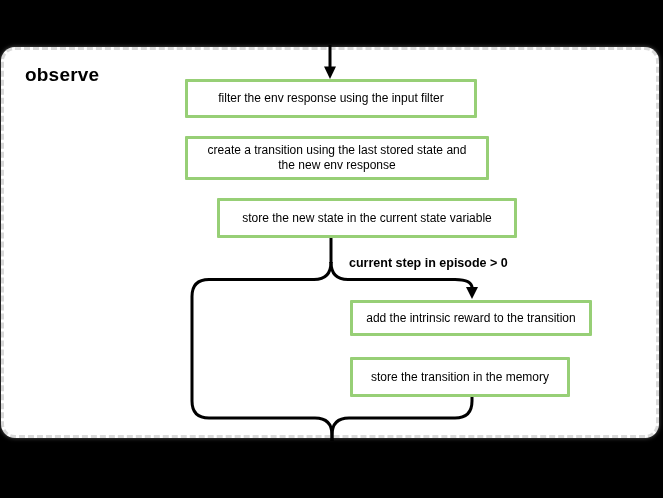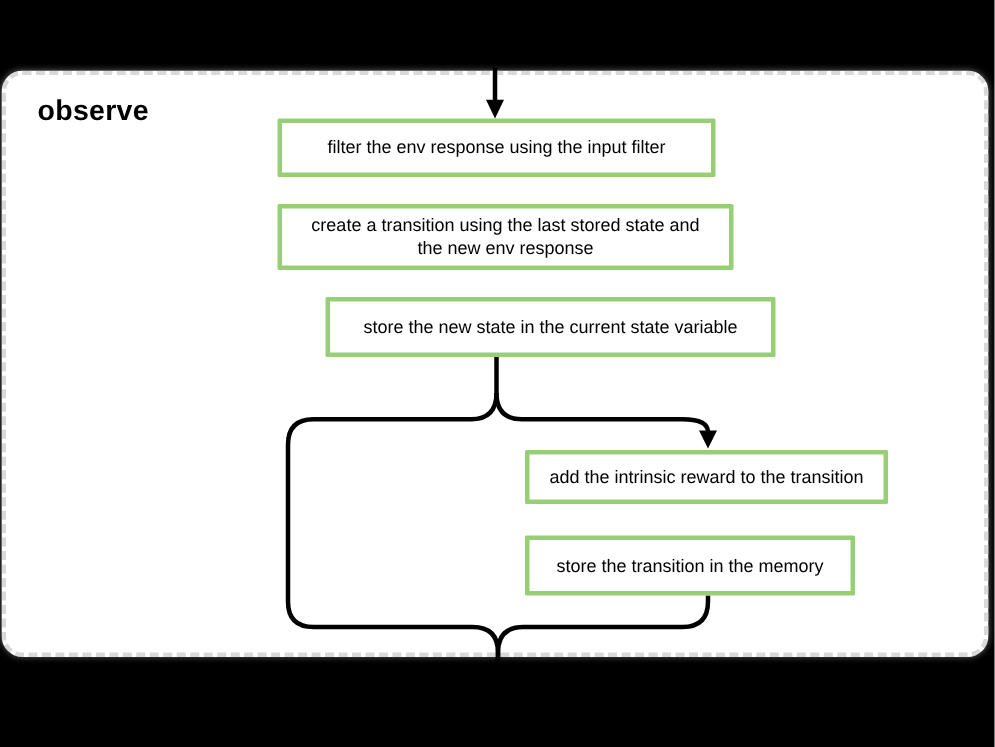--- a/index.html
+++ b/index.html
@@ -105,20 +105,21 @@
   </div>
 
   <div class="node node-2">
     <span>create a transition using the last stored state and the new env response</span>
   </div>
 
   <div class="node node-3">
     <span>store the new state in the current state variable</span>
   </div>
 
+  <div class="condition-label">current step in episode &gt; 0</div>
 
   <div class="node node-4">
     <span>add the intrinsic reward to the transition</span>
   </div>
 
   <div class="node node-5">
     <span>store the transition in the memory</span>
   </div>
 
 </div>

